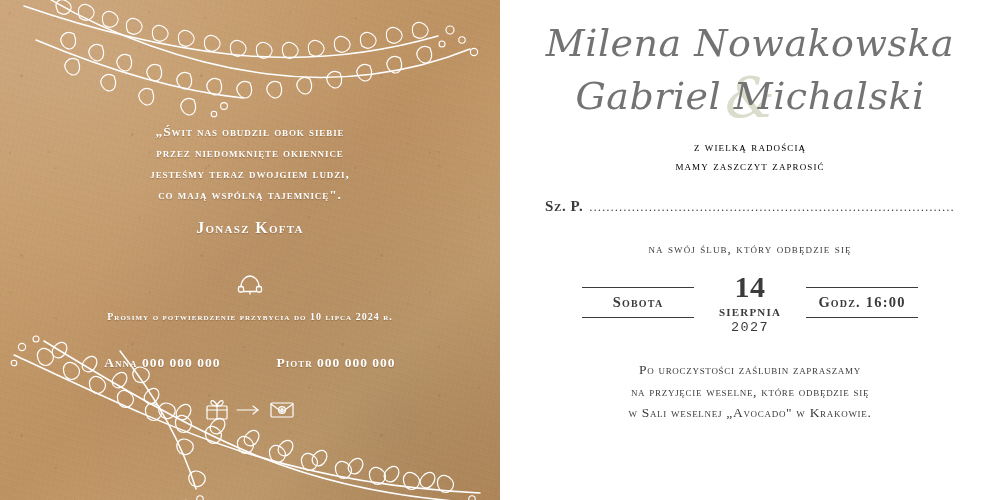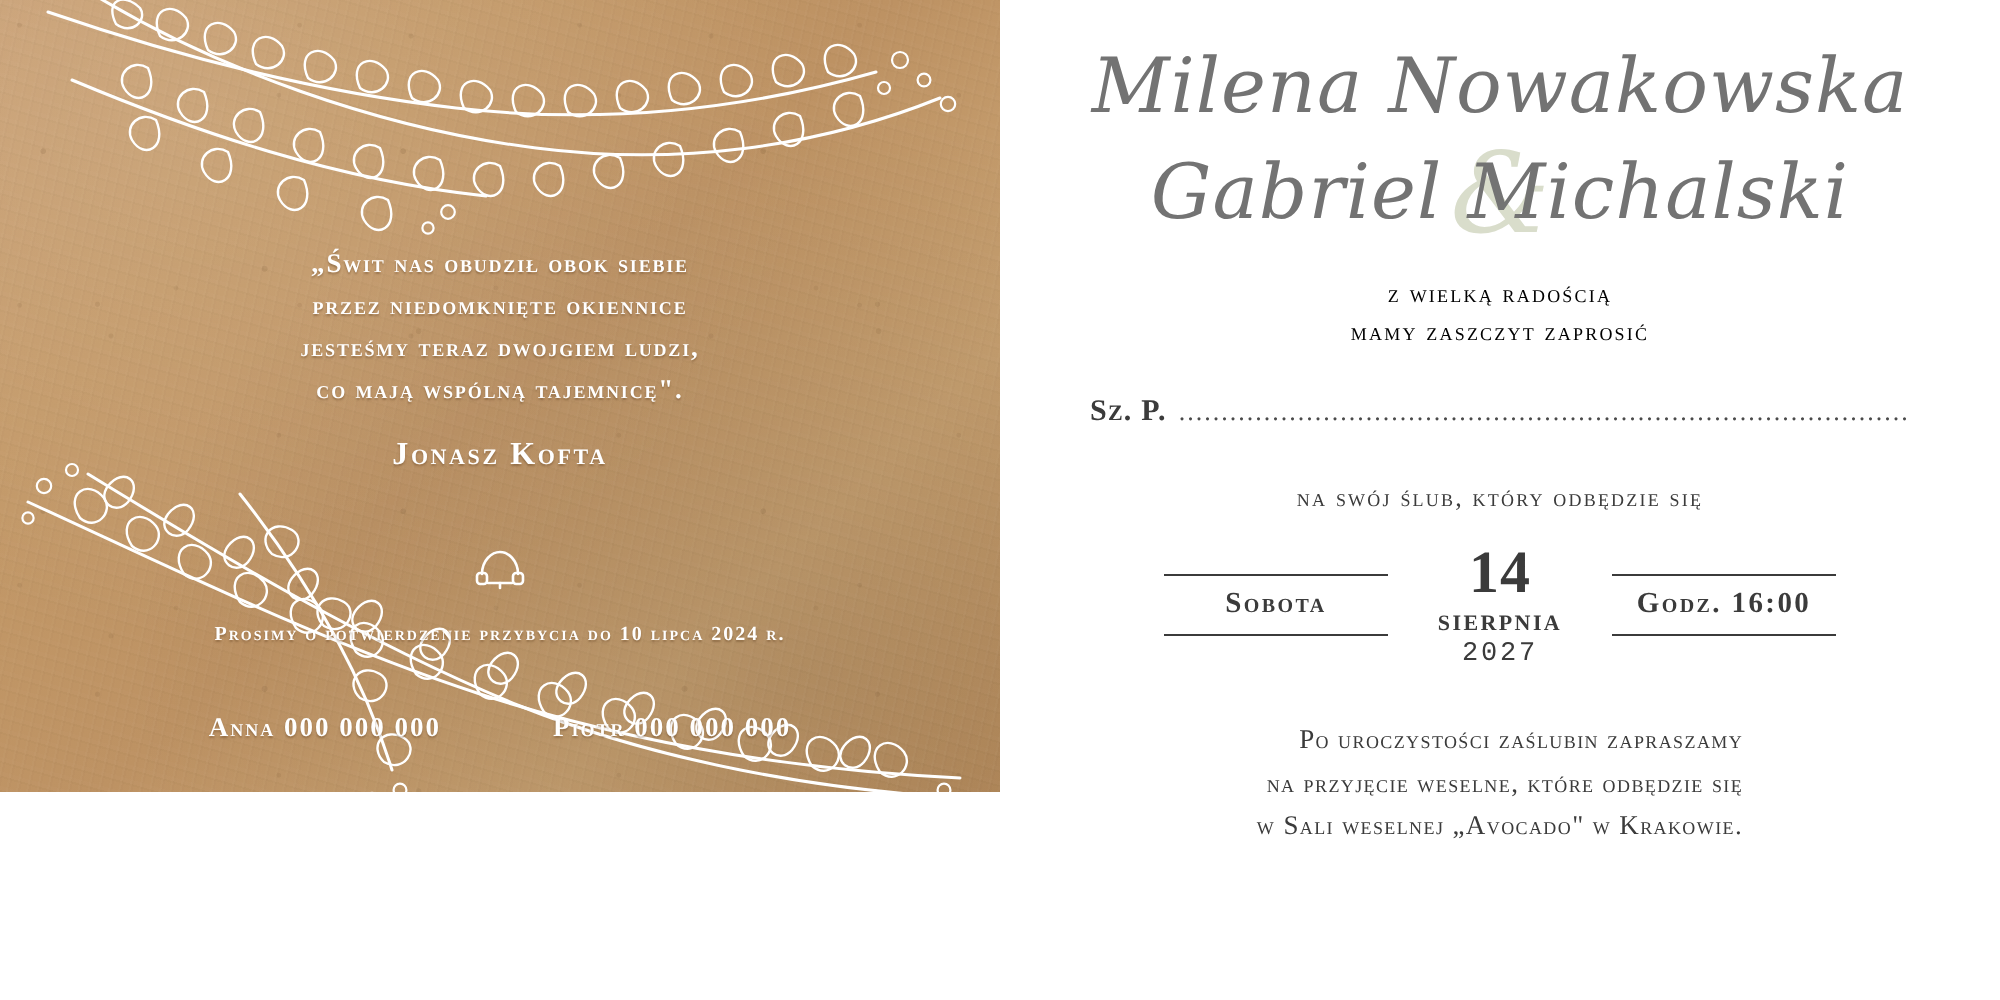--- a/index.html
+++ b/index.html
@@ -17,21 +17,21 @@
     position: relative;
     width: 1000px;
     height: 500px;
     display: flex;
   }
 
   
   .left-panel {
     position: relative;
     width: 500px;
-    height: 396px;
+    height: 500px;
     background:
       radial-gradient(ellipse at 20% 15%, rgba(255,255,255,0.10), rgba(0,0,0,0) 55%),
       radial-gradient(ellipse at 80% 85%, rgba(0,0,0,0.10), rgba(0,0,0,0) 60%),
       linear-gradient(135deg, #c9a074 0%, #c39968 25%, #bd9263 50%, #c7a070 75%, #b98e5e 100%);
     overflow: hidden;
   }
   .paper-grain {
     position: absolute;
     inset: 0;
     opacity: 0.35;
@@ -271,21 +271,21 @@
     letter-spacing: 0.7px;
     font-variant: small-caps;
   }
   .reception {
     margin-top: 24px;
     font-size: 13.5px;
     line-height: 1.6;
     letter-spacing: 0.7px;
     font-variant: small-caps;
   }
-  .reception span { display: block; text-align: right; }
+  .reception span { display: block; }
 </style>
 </head>
 <body>
 
 <div class="invitation">
 
   <div class="left-panel">
     <div class="paper-grain"></div>
     <div class="paper-specks"></div>
 

